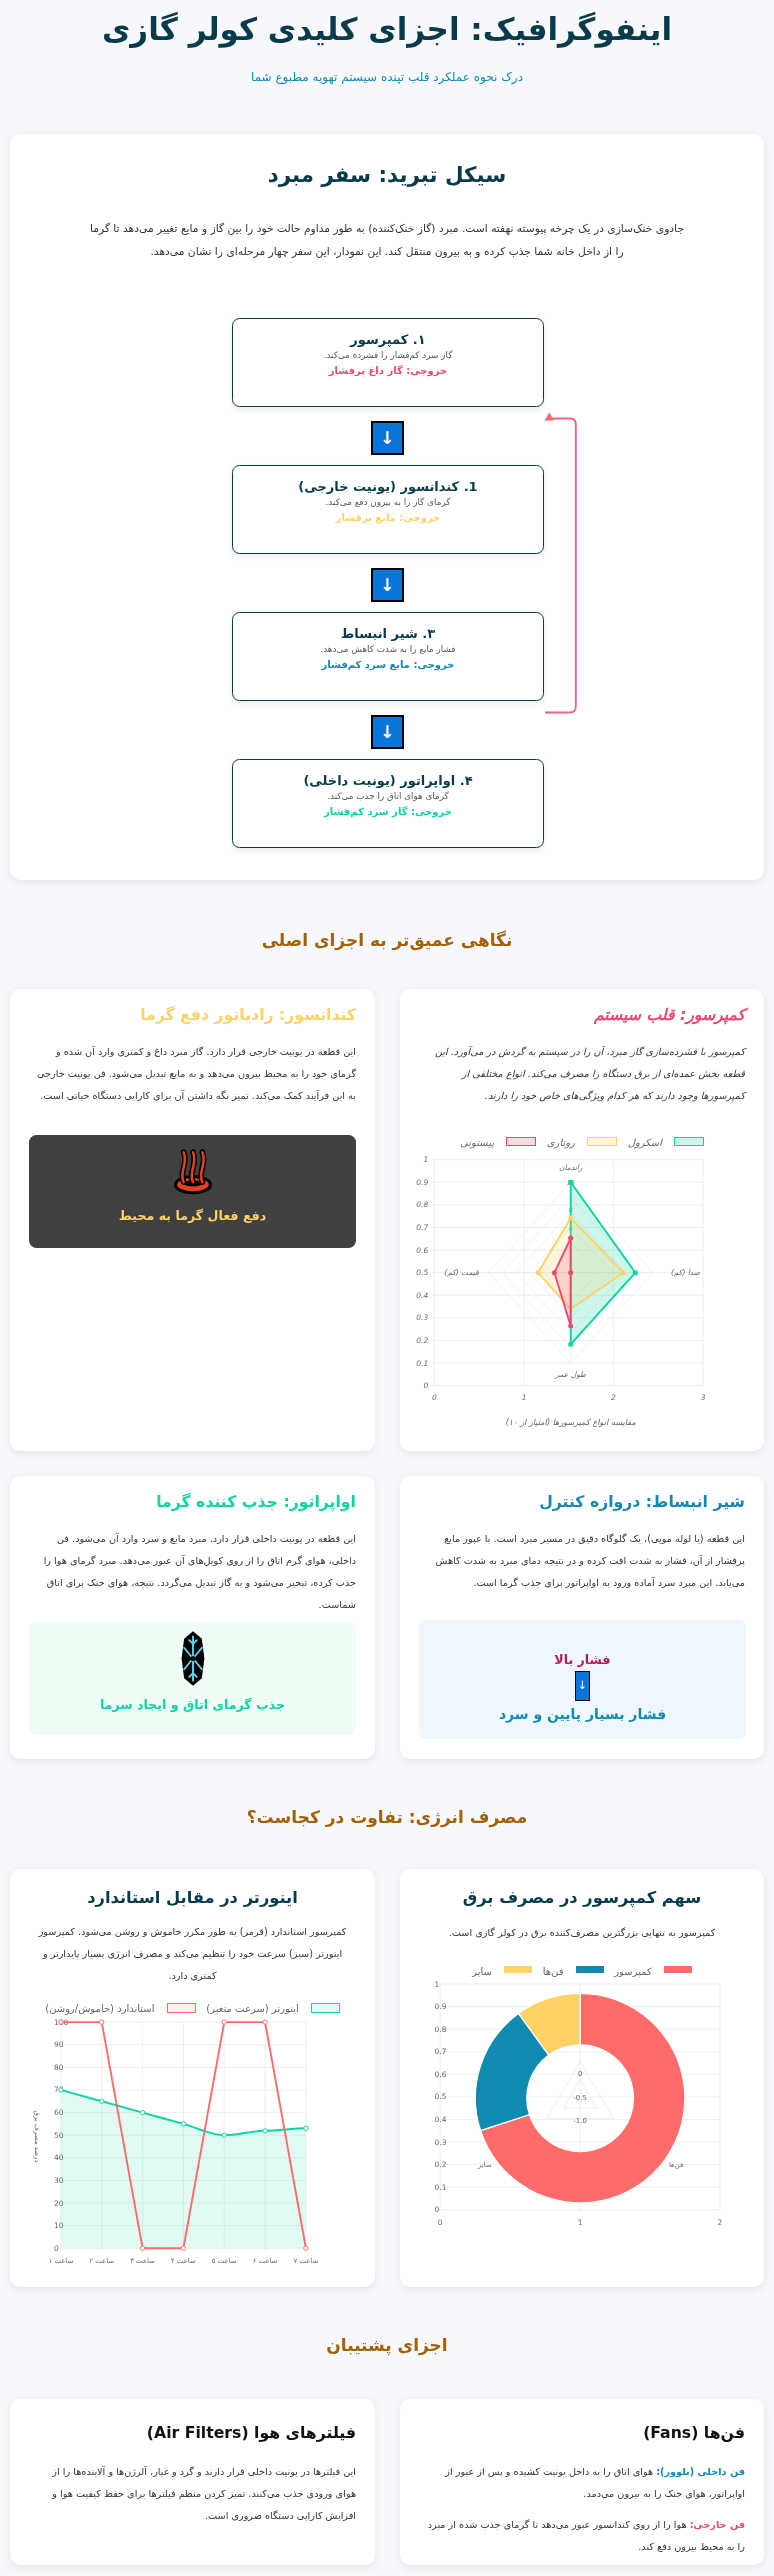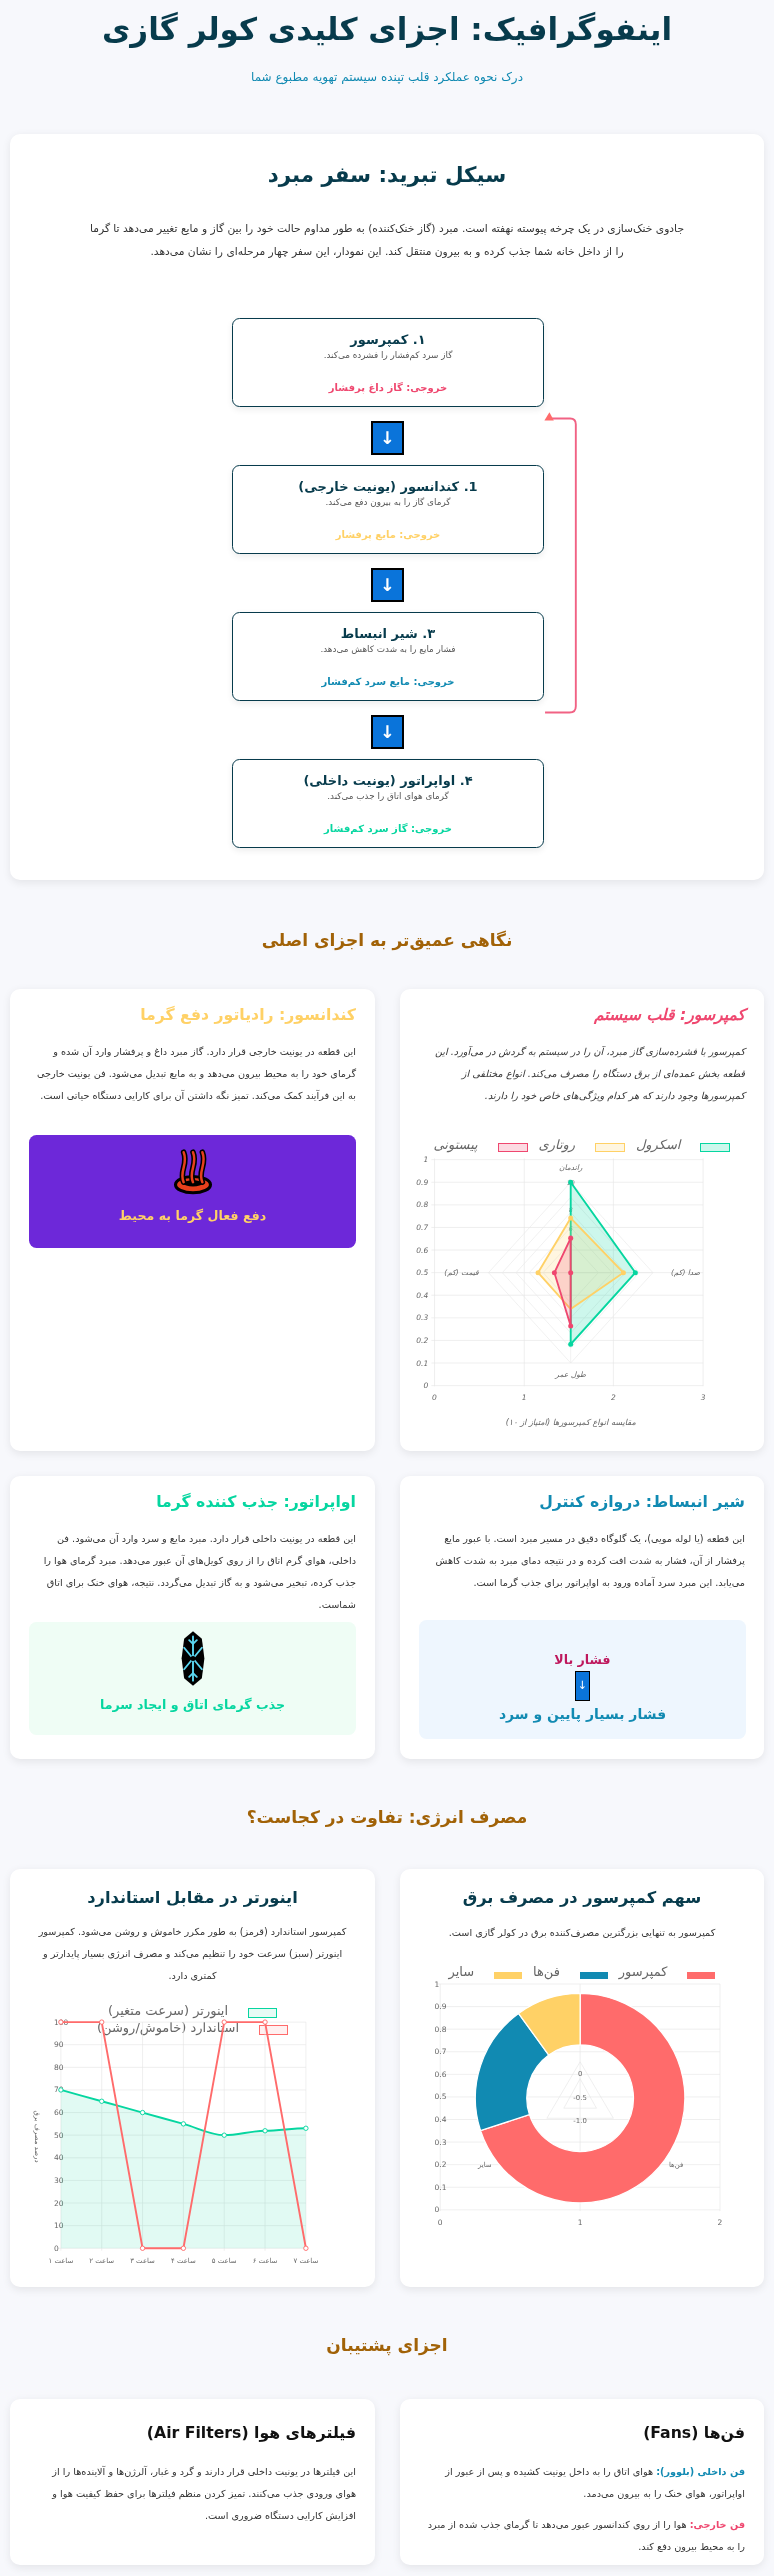--- a/index.html
+++ b/index.html
@@ -7,28 +7,28 @@
 .abs{position:absolute}
 h1.title{position:absolute;top:11.3px;left:0;width:774px;text-align:center;font-size:31px;font-weight:bold;color:#073b4c}
 .subtitle{position:absolute;top:70px;left:0;width:774px;text-align:center;font-size:12px;color:#118ab2}
 .card{position:absolute;background:#fff;border-radius:10px;box-shadow:0 2.5px 8.8px rgba(0,0,0,0.08)}
 .sec-title{position:absolute;left:0;width:774px;text-align:center;font-size:17px;font-weight:bold;color:#a16207}
 .card h2{font-size:17.6px;font-weight:bold;text-align:center;color:#073b4c}
 .intro{font-size:10.7px;line-height:22.6px;text-align:center;color:#333}
 .step{position:absolute;left:232px;width:312px;height:89px;border:1.6px solid #073b4c;border-radius:7.5px;background:#fff;text-align:center;box-shadow:0 2.5px 6.3px rgba(0,0,0,0.07)}
 .step .st{font-size:13px;font-weight:bold;color:#073b4c;margin-top:12.6px}
 .step .sd{font-size:8.8px;color:#555;margin-top:3.8px}
-.step .so{font-size:10px;font-weight:bold;margin-top:22px}
+.step .so{font-size:10px;font-weight:bold;margin-top:5px}
 .arrow-box{position:absolute;left:371px;width:33px;height:34px;background:#0a74da;border:2.5px solid #000;display:flex;align-items:center;justify-content:center;color:#fff;font-size:17.6px;font-weight:bold}
 .ctitle{position:absolute;font-size:15.7px;font-weight:bold;text-align:right}
 .cbody{position:absolute;font-size:9.7px;line-height:22px;text-align:right;color:#333}
 .visual{position:absolute;border-radius:7.5px;text-align:center}
 .vlabel{font-size:12.6px;font-weight:bold}
 .chart-svg text{font-family:"DejaVu Sans",sans-serif}
-.legend-item{display:inline-flex;align-items:flex-end;gap:20px;font-size:13px;color:#666;margin:0 3.8px}
+.legend-item{display:inline-flex;align-items:flex-start;gap:12px;font-size:10px;color:#666;margin:0 3.8px}
 </style>
 </head>
 <body>
 
 <h1 class="title">اینفوگرافیک: اجزای کلیدی کولر گازی</h1>
 <div class="subtitle">درک نحوه عملکرد قلب تپنده سیستم تهویه مطبوع شما</div>
 
 <div class="card" style="left:10px;top:134px;width:754px;height:746px;">
   <h2 style="margin-top:28px;font-size:21.4px;">سیکل تبرید: سفر مبرد</h2>
   <p class="intro" style="margin:31px auto 0;width:603px;">جادوی خنک‌سازی در یک چرخه پیوسته نهفته است. مبرد (گاز خنک‌کننده) به طور مداوم حالت خود را بین گاز و مایع تغییر می‌دهد تا گرما را از داخل خانه شما جذب کرده و به بیرون منتقل کند. این نمودار، این سفر چهار مرحله‌ای را نشان می‌دهد.</p>
@@ -163,22 +163,22 @@
       <text x="455" y="201">صدا (کم)</text>
       <text x="272" y="364">طول عمر</text>
       <text x="98" y="201">قیمت (کم)</text>
       <text x="272" y="440" font-size="13">مقایسه انواع کمپرسورها (امتیاز از ۱۰)</text>
     </g>
   </svg>
 </div>
 
 <div class="card" style="left:10px;top:989px;width:365px;height:462px;">
   <div class="ctitle" style="right:19px;top:15.7px;color:#ffd166;">کندانسور: رادیاتور دفع گرما</div>
-  <div class="cbody" style="right:19px;top:52px;width:327px;">این قطعه در یونیت خارجی قرار دارد. گاز مبرد داغ و پرفشار وارد آن شده و گرمای خود را به محیط بیرون می‌دهد و به مایع تبدیل می‌شود. فن یونیت خارجی به این فرآیند کمک می‌کند. تمیز نگه داشتن آن برای کارایی دستگاه حیاتی است.</div>
-  <div class="visual" style="left:19px;top:146px;width:327px;height:113px;background:#6d28d9;">
+  <div class="cbody" style="right:19px;top:52px;width:327px;">این قطعه در یونیت خارجی قرار دارد. گاز مبرد داغ و کمتری وارد آن شده و گرمای خود را به محیط بیرون می‌دهد و به مایع تبدیل می‌شود. فن یونیت خارجی به این فرآیند کمک می‌کند. تمیز نگه داشتن آن برای کارایی دستگاه حیاتی است.</div>
+  <div class="visual" style="left:19px;top:146px;width:327px;height:113px;background:#404040;">
     <svg width="44" height="53" style="margin-top:11.3px" viewBox="0 0 70 85">
       <ellipse cx="35" cy="62" rx="28" ry="13" fill="#e8401c" stroke="#000" stroke-width="5"></ellipse>
       <ellipse cx="35" cy="60" rx="15" ry="5" fill="#000"></ellipse>
       <path d="M20 58 C12 40, 28 30, 20 10" stroke="#000" stroke-width="9" fill="none" stroke-linecap="round"></path>
       <path d="M35 58 C27 40, 43 30, 35 10" stroke="#000" stroke-width="9" fill="none" stroke-linecap="round"></path>
       <path d="M50 58 C42 40, 58 30, 50 10" stroke="#000" stroke-width="9" fill="none" stroke-linecap="round"></path>
       <path d="M20 58 C12 40, 28 30, 20 10" stroke="#e8401c" stroke-width="4" fill="none" stroke-linecap="round"></path>
       <path d="M35 58 C27 40, 43 30, 35 10" stroke="#e8401c" stroke-width="4" fill="none" stroke-linecap="round"></path>
       <path d="M50 58 C42 40, 58 30, 50 10" stroke="#e8401c" stroke-width="4" fill="none" stroke-linecap="round"></path>
     </svg>

